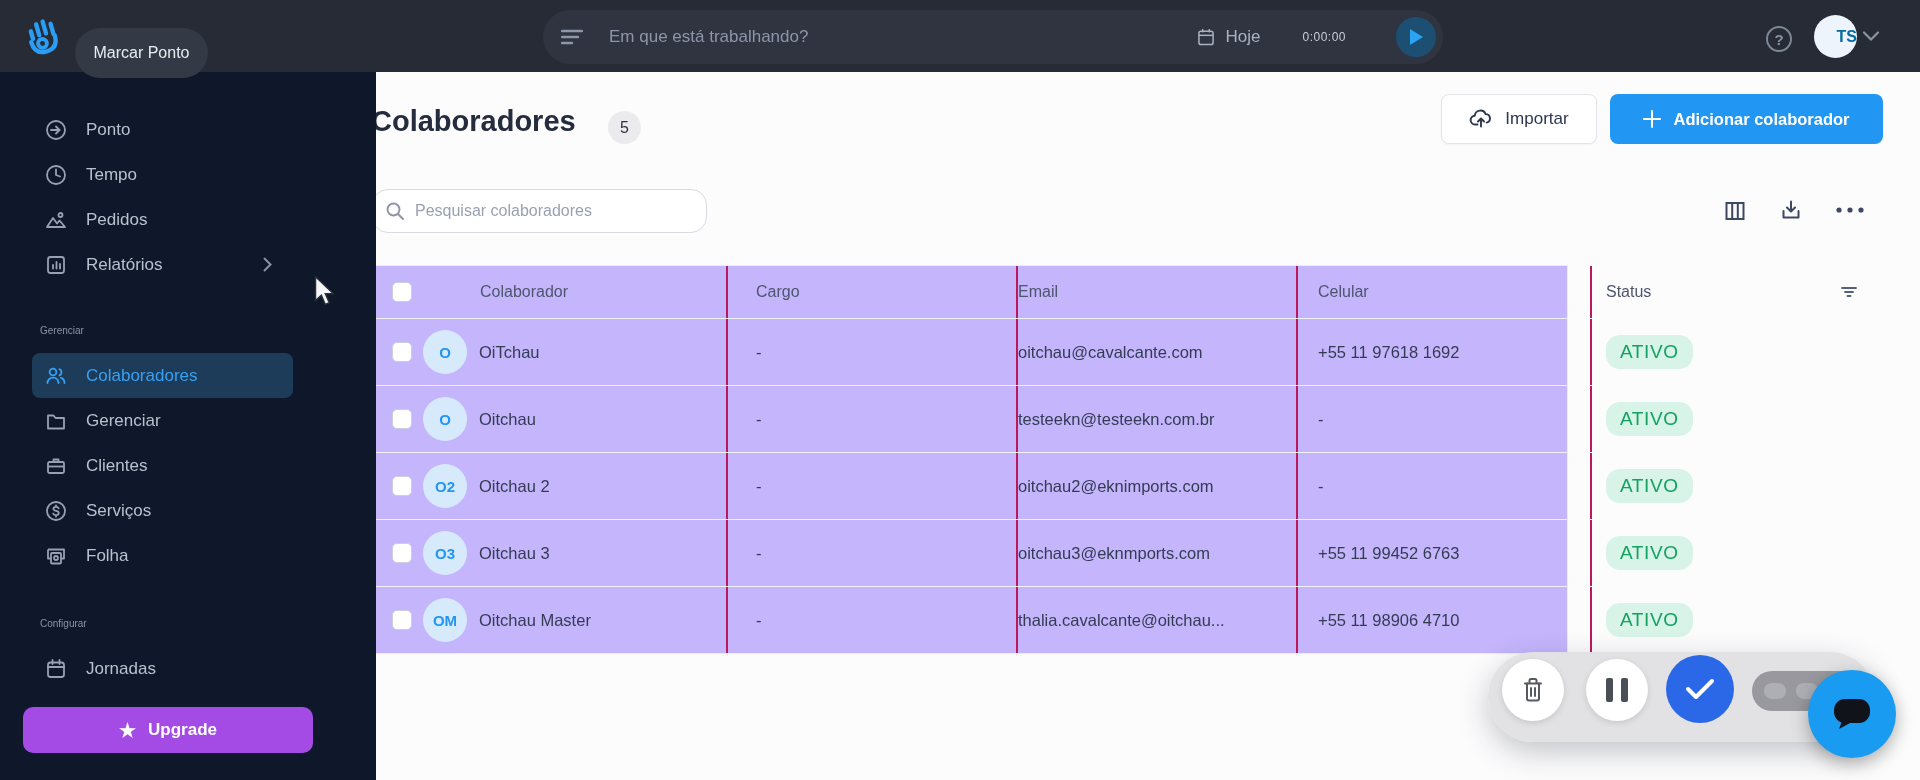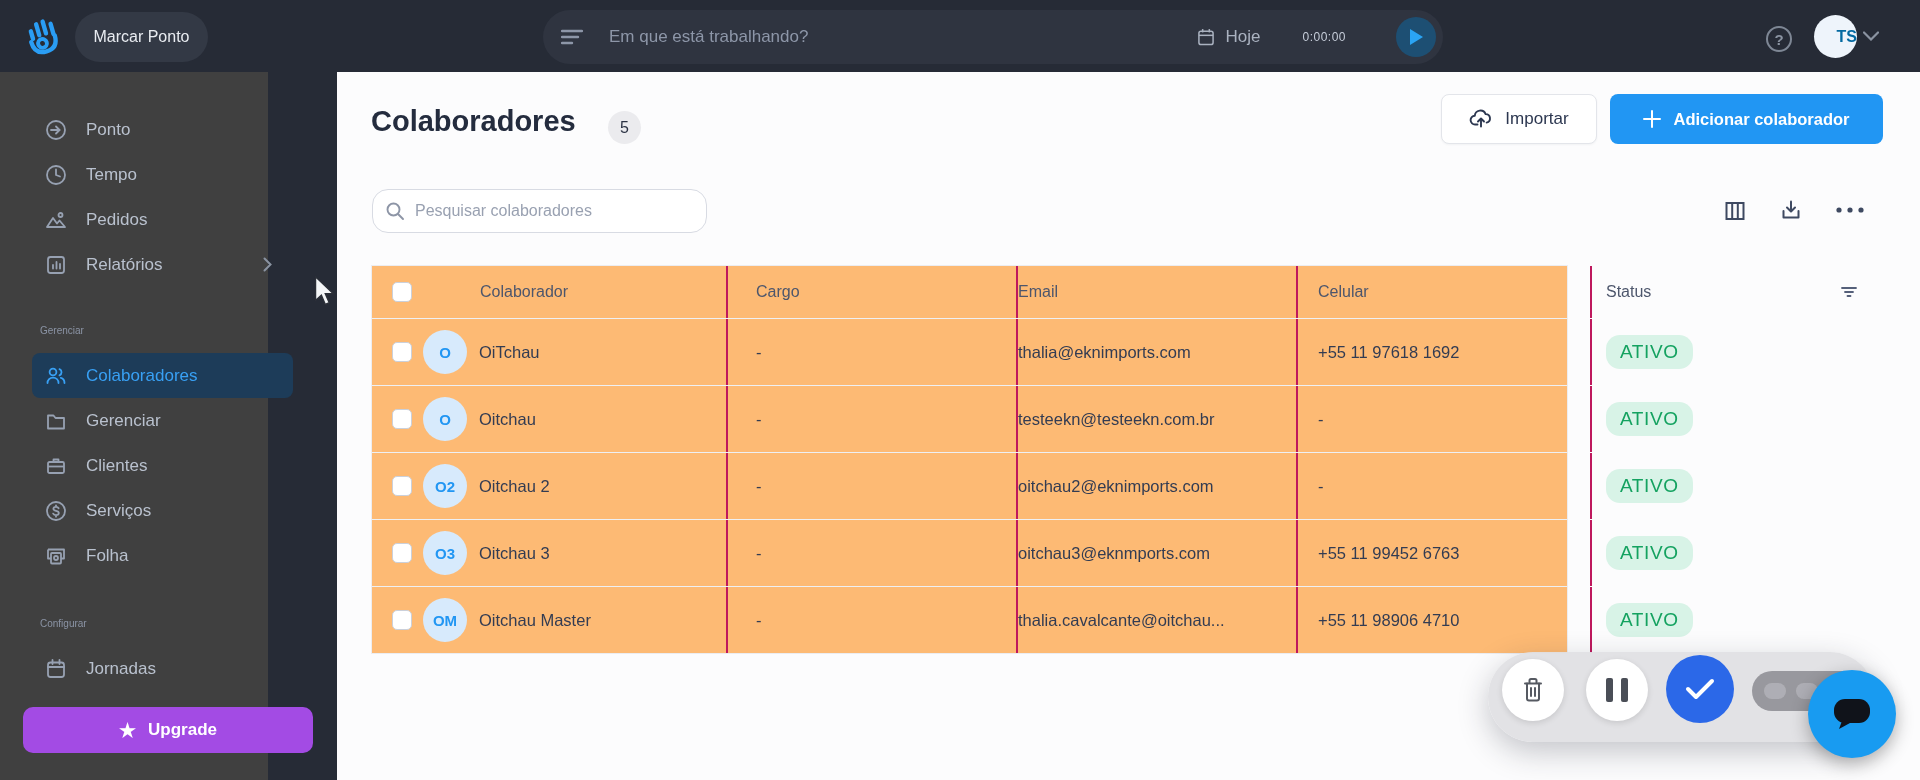--- a/index.html
+++ b/index.html
@@ -3,21 +3,21 @@
 <meta charset="utf-8">
 <style>
   * { margin:0; padding:0; box-sizing:border-box; }
   html,body { width:1920px; height:780px; overflow:hidden; }
   body { position:relative; background:#262b36; font-family:"Liberation Sans", sans-serif; }
   svg { display:block; }
 
   
   .topbar { position:absolute; left:0; top:0; width:1920px; height:72px; background:#262b36; z-index:3; }
   .logo { position:absolute; left:22px; top:12px; }
-  .pill-btn { position:absolute; left:75px; top:12px; width:133px; height:50px; border-radius:25px;
+  .pill-btn { position:absolute; left:75px; top:28px; width:133px; height:50px; border-radius:25px;
               background:#333945; color:#e9ecf1; font-size:16px; display:flex; align-items:center; justify-content:center; cursor:pointer; }
   .tracker { position:absolute; left:543px; top:10px; width:900px; height:54px; border-radius:27px;
              background:#2f3440; display:flex; align-items:center; padding:0 7px 0 18px; }
   .tracker .lines { flex:0 0 auto; }
   .task-input { background:transparent; border:none; outline:none; color:#c6cdd9; font-size:17px;
                 margin-left:26px; width:380px; font-family:"Liberation Sans", sans-serif; }
   .task-input::placeholder { color:#8d96a8; }
   .trk-right { margin-left:auto; display:flex; align-items:center; }
   .hoje { display:flex; align-items:center; color:#aab2c0; font-size:17px; cursor:pointer; }
   .hoje span { margin-left:9px; }
@@ -26,21 +26,21 @@
               display:flex; align-items:center; justify-content:center; cursor:pointer; }
   .help { position:absolute; left:1766px; top:26px; width:26px; height:26px; border-radius:50%;
           border:2px solid #7e8795; color:#8a93a1; font-size:15px; font-weight:bold;
           display:flex; align-items:center; justify-content:center; cursor:pointer; }
   .avatar { position:absolute; left:1814px; top:15px; width:43px; height:43px; border-radius:50%;
             background:#eef4fb; color:#0369a1; font-weight:bold; font-size:16px;
             display:flex; align-items:center; justify-content:flex-end; cursor:pointer; }
   .av-chev { position:absolute; left:1863px; top:31px; cursor:pointer; }
 
   
-  .sidebar { position:absolute; left:0; top:72px; width:268px; height:708px; background:#404040; z-index:2; }
+  .sidebar { position:absolute; left:0; top:72px; width:376px; height:708px; background:#0f172a; z-index:2; }
   .nav-item { position:absolute; left:0; width:337px; height:45px; display:flex; align-items:center;
               color:#b9c1ce; font-size:17px; cursor:pointer; }
   .nav-item .ic { margin-left:44px; width:24px; height:24px; color:#97a1b2; flex:0 0 auto; }
   .nav-item .lbl { margin-left:18px; }
   .nav-item .chev { position:absolute; left:263px; color:#8a93a1; }
   .nav-item.active { left:32px; width:261px; border-radius:8px; background:#1d3c59; color:#38a0f4; }
   .nav-item.active .ic { margin-left:12px; color:#38a0f4; }
   .sec-label { position:absolute; left:40px; color:#8b94a5; font-size:10px; }
   .upgrade-btn { position:absolute; left:23px; top:635px; width:290px; height:46px; border-radius:10px;
                  background:#a34be4; color:#fff; font-size:17px; font-weight:bold;
@@ -61,21 +61,21 @@
              color:#fff; font-size:16.5px; font-weight:bold; cursor:pointer; }
   .btn-add .ic { margin-right:12px; }
   .searchbox { position:absolute; left:35px; top:117px; width:335px; height:44px; background:#fff;
                border:1px solid #d8dbe3; border-radius:16px; display:flex; align-items:center; padding:0 12px; }
   .searchbox input { border:none; outline:none; margin-left:10px; font-size:16px; color:#333c52; width:260px;
                      font-family:"Liberation Sans", sans-serif; }
   .searchbox input::placeholder { color:#99a1b1; }
   .tool-ic { position:absolute; color:#3e4961; cursor:pointer; }
 
   
-  .table { position:absolute; left:34px; top:193px; width:1197px; background:#fdba74; border:1px solid #ecedf1; }
+  .table { position:absolute; left:34px; top:193px; width:1197px; background:#c4b5fd; border:1px solid #ecedf1; }
   .trow { display:grid; grid-template-columns:354px 290px 280px 294px 289px; align-items:center; border-top:1px solid #eef0f3; }
   .trow:first-child { border-top:none; }
   .thead { height:52px; color:#4d566c; font-size:16px; }
   .tbody-row { height:67px; color:#333c52; font-size:16.5px; }
   .cell { height:100%; display:flex; align-items:center; }
   .cell + .cell { border-left:2px solid #be185d; }
   .c1 { padding-left:20px; }
   .c2 { padding-left:28px; }
   .c3 { }
   .c4 { padding-left:20px; }
@@ -376,21 +376,21 @@
       </div>
     </div>
 
     <div class="trow tbody-row">
       <div class="cell c1">
         <span class="cbx"></span>
         <span class="row-avatar">O</span>
         <span class="row-name">OiTchau</span>
       </div>
       <div class="cell c2">-</div>
-      <div class="cell c3">thalia@eknimports.com</div>
+      <div class="cell c3">oitchau@cavalcante.com</div>
       <div class="cell c4">+55 11 97618 1692</div>
       <div class="cell c5">
           <span class="status-badge">ATIVO</span>
         </div>
     </div>
 
     <div class="trow tbody-row">
       <div class="cell c1">
         <span class="cbx"></span>
         <span class="row-avatar">O</span>

